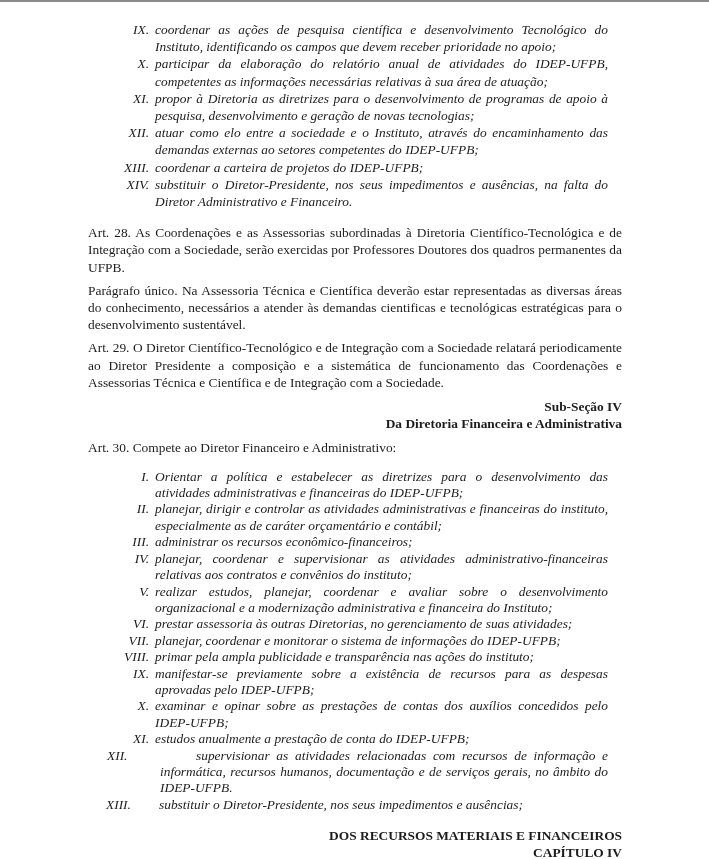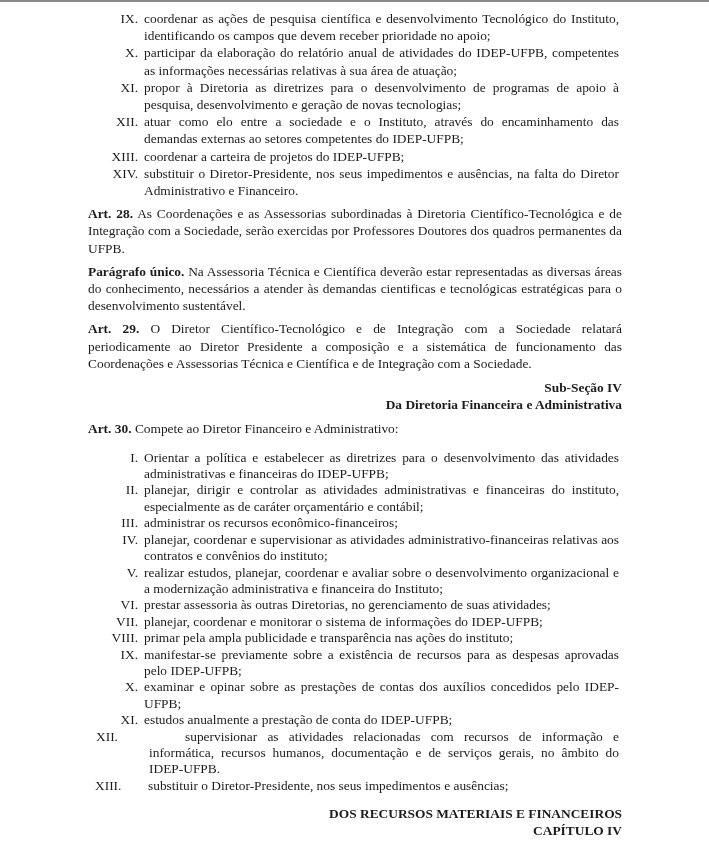--- a/index.html
+++ b/index.html
@@ -8,38 +8,38 @@
     background: #ffffff;
     font-family: "Liberation Serif", serif;
     font-size: 13.4px;
     line-height: 17.2px;
     color: #1c1c1c;
     overflow: hidden;
   }
   .top-edge { width: 709px; height: 2px; background: #8a8a8a; }
   .page { padding: 5px 87px 0 88px; }
 
-  .doc-list { margin: 3px; }
+  .doc-list { margin: 14px; font-style: italic; }
   .li-row { display: flex; }
   .num {
     flex: 0 0 47px;
     text-align: right;
     padding-right: 6px;
     white-space: nowrap;
   }
   .txt { flex: 1; text-align: justify; }
 
   
   .tab-wide .num { text-align: left; padding-left: 5px; }
   .tab-wide .txt { text-indent: 36px; }
   .tab-small .num { text-align: left; padding-left: 4px; }
   .tab-small .txt { text-indent: 0; }
 
   .para { margin: 6px 0; text-align: justify; }
-  .b { font-weight: bold; margin-top: 15px; }
+  .b { font-weight: normal; margin-top: 15px; }
 
   .center-head {
     margin: 7px 0;
     text-align: right;
     font-weight: bold;
   }
   .list2 { margin-top: 12px; line-height: 16.4px; }
   .chapter { margin-top: 11px; }
 </style>
 </head>

